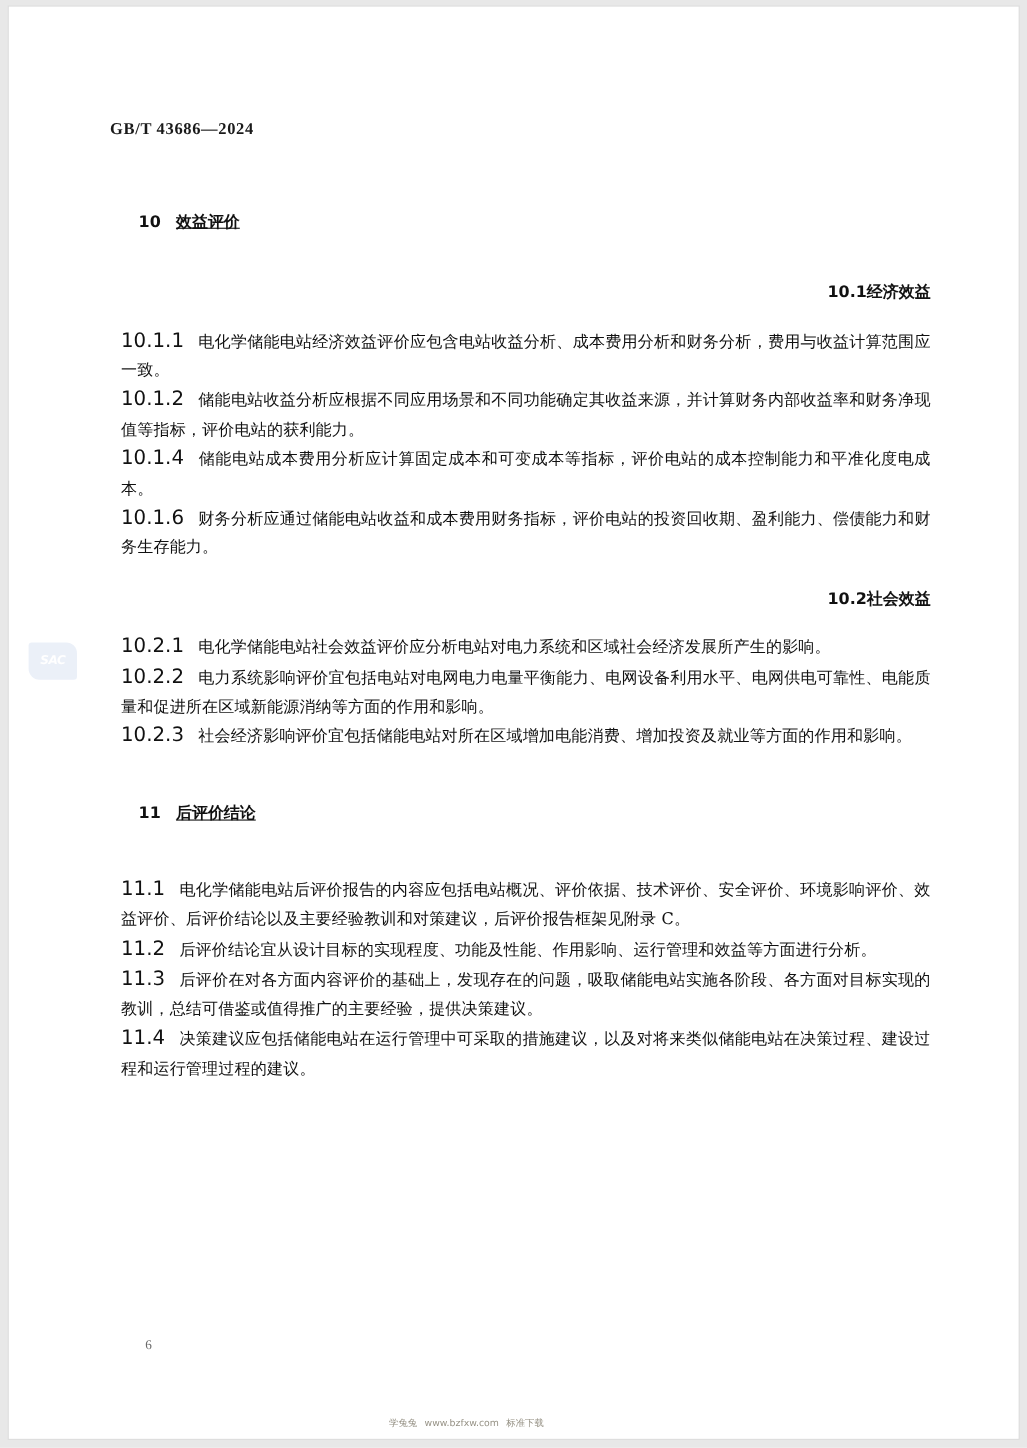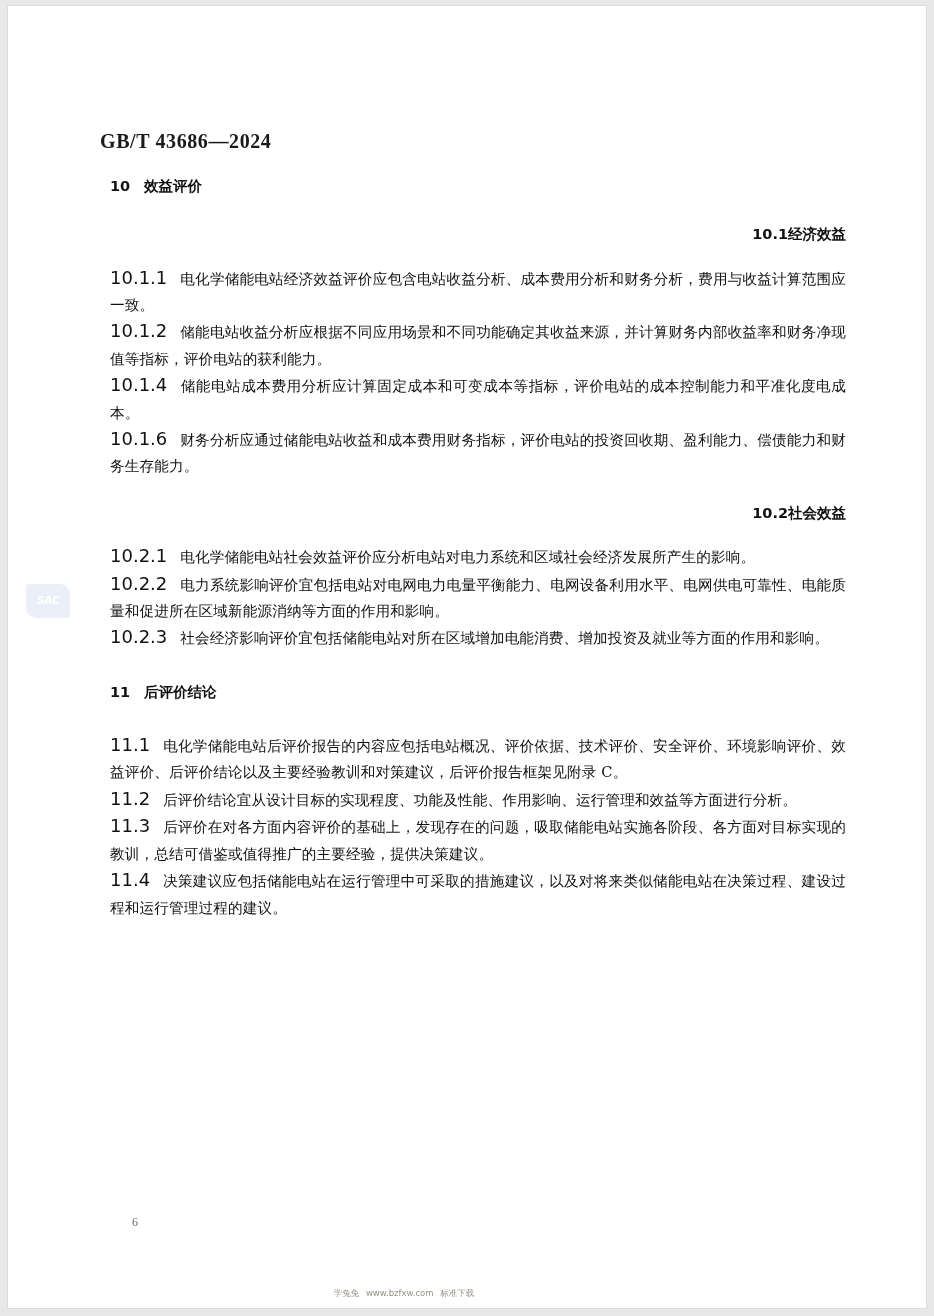--- a/index.html
+++ b/index.html
@@ -24,47 +24,48 @@
     width: 918px;
     height: 1302px;
     background: #ffffff;
     box-shadow: 0 0 0 1px #dddddd;
   }
 
   
   #running-header {
     position: absolute;
     left: 92px;
-    top: 124px;
+    top: 104px;
     font-family: "Liberation Serif", "DejaVu Serif", serif;
-    font-size: 20px;
+    font-size: 15px;
     font-weight: bold;
     letter-spacing: 0.6px;
     color: #1a1a1a;
     white-space: nowrap;
     text-align: center;
   }
 
   
   #content {
     position: absolute;
     left: 102px;
     top: 170px;
     width: 736px;
   }
 
   .h1-heading {
     font-family: "DejaVu Sans", "Liberation Sans", sans-serif;
     font-size: 14.5px;
     font-weight: bold;
     color: #111111;
-    margin: 0;
+    margin: 16px;
     padding: 0;
     line-height: 1.4;
     white-space: nowrap;
+    text-decoration: underline;
   }
   .h1-heading .num {
     display: inline-block;
     min-width: 34px;
   }
 
   .h2-heading {
     font-family: "DejaVu Sans", "Liberation Sans", sans-serif;
     font-size: 14.5px;
     font-weight: bold;
@@ -155,20 +156,21 @@
     position: absolute;
     left: 0;
     top: 1288px;
     width: 808px;
     text-align: center;
     font-family: "DejaVu Sans", "Liberation Sans", sans-serif;
     font-size: 8.5px;
     color: #8a8577;
     opacity: 0.9;
     white-space: nowrap;
+    padding-left: 20px;
   }
   #site-watermark span { margin: 0 2px; }
 </style>
 </head>
 <body>
 
 <div id="page-sheet">
 
   <div id="running-header">GB/T 43686—2024</div>
 

